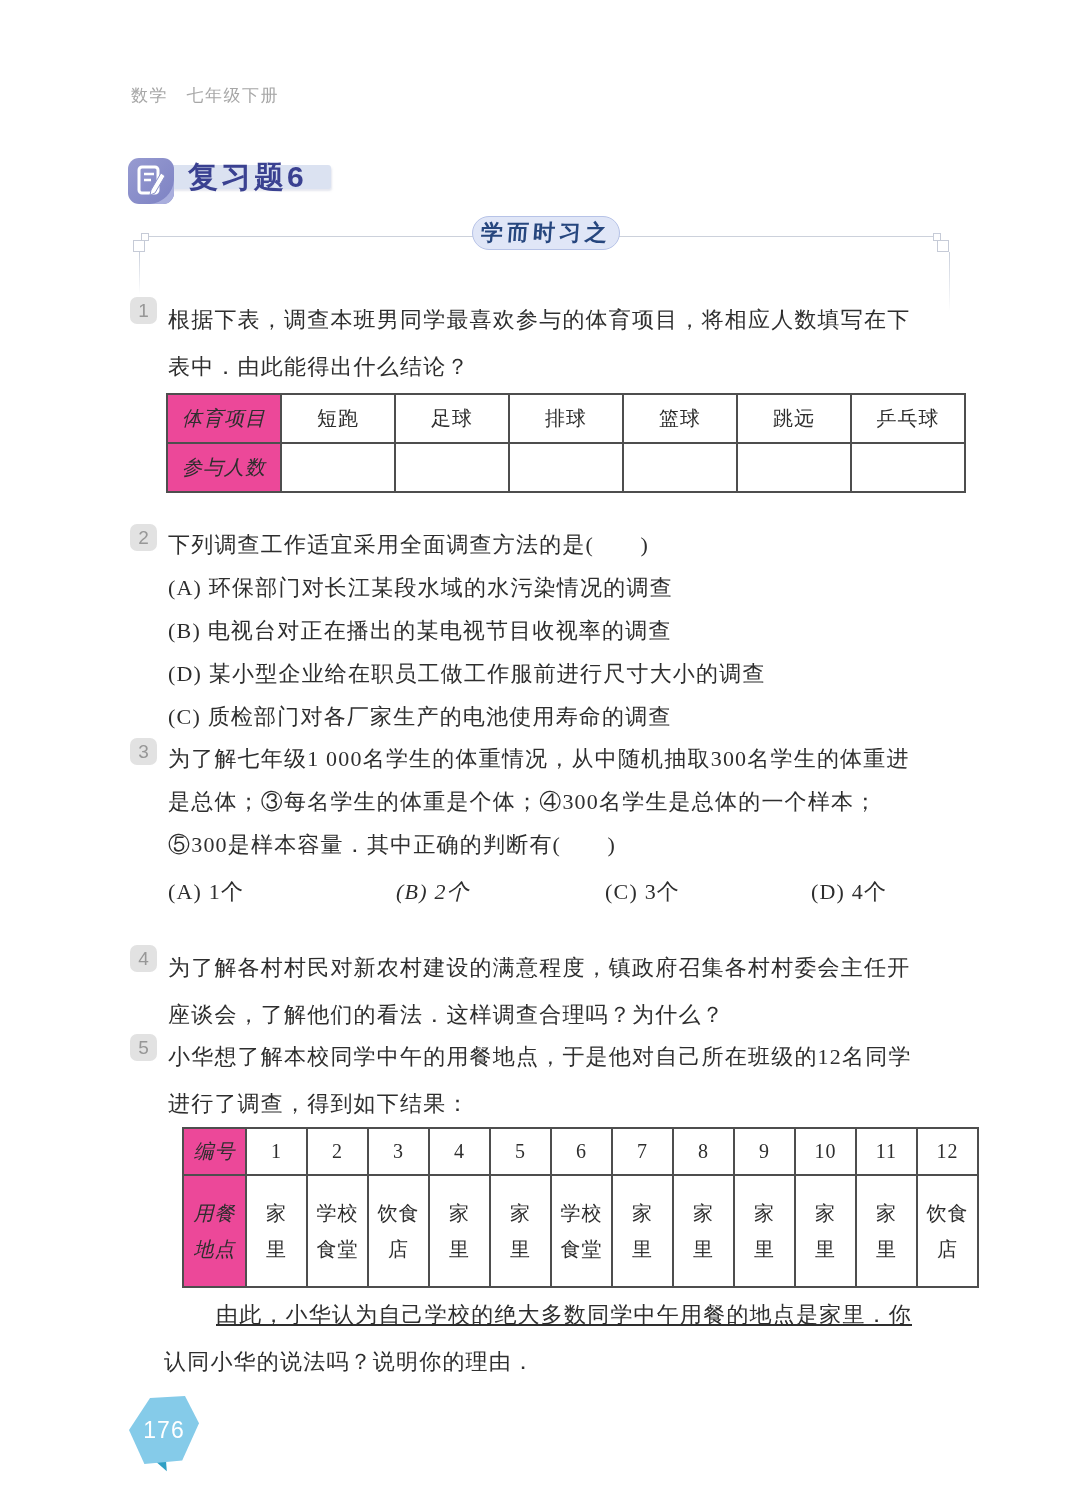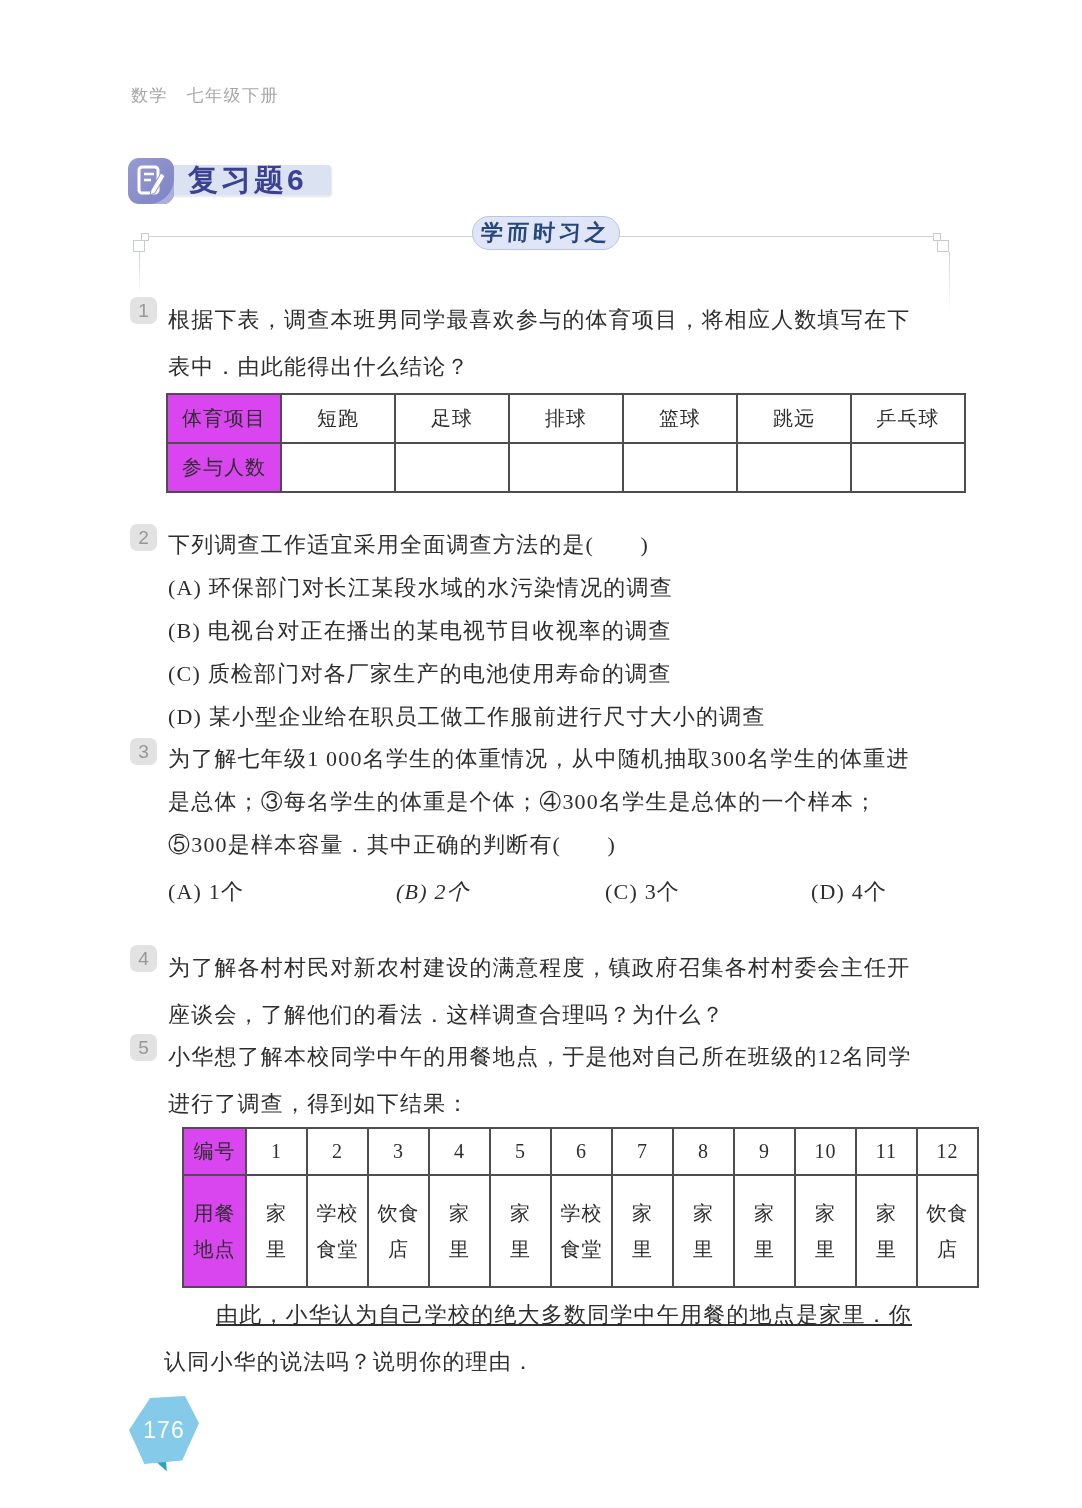--- a/index.html
+++ b/index.html
@@ -11,21 +11,21 @@
   }
   
   .running-head {
     position:absolute; left:131px; top:84px;
     font-size:17px; color:#a7a7a7; letter-spacing:1.5px;
     font-family:"Liberation Sans","DejaVu Sans",sans-serif;
   }
   
   .title-block { position:absolute; left:128px; top:158px; height:48px; }
   .title-band {
-    position:absolute; left:22px; top:7px; height:30px;
+    position:absolute; left:22px; top:7px; height:24px;
     background:#dbe2f1; border-radius:3px;
     padding:0 24px 0 38px; display:flex; align-items:center;
     box-shadow:1px 2px 2px rgba(150,160,190,.25);
   }
   .title-band span {
     font-family:"Liberation Sans","DejaVu Sans",sans-serif;
     font-size:30px; font-weight:bold; color:#3a4191; letter-spacing:3px;
     white-space:nowrap;
   }
   .title-icon { position:absolute; left:0; top:0; width:46px; height:46px; z-index:2; }
@@ -52,21 +52,21 @@
   }
   .tline { font-size:22px; letter-spacing:1.2px; line-height:47px; white-space:nowrap; color:#2e2e2e; }
   .tline-tight { line-height:43px; }
   .opt-row { display:flex; margin-top:4px; }
   .opt-row .opt { font-size:22px; letter-spacing:1.2px; line-height:43px; white-space:nowrap; }
   .opt-a { width:228px; } .opt-b { width:209px;font-style:italic; } .opt-c { width:206px; }
   
   table { border-collapse:collapse; table-layout:fixed; position:absolute; background:#fff; }
   td { border:2px solid #4e4e4e; text-align:center; vertical-align:middle;
        font-size:20px; letter-spacing:1px; color:#2e2e2e; }
-  td.lbl { background:#d946ef; }
+  td.lbl { background:#ec4899;font-style:italic; }
   .t1 { left:166px; top:393px; width:798px; }
   .t1 td { height:49px; }
   .t2 { left:182px; top:1127px; width:797px; }
   .t2 .r1 td { height:47px; }
   .t2 .r2 td { height:112px; }
   .t2 .two-line div { line-height:36px; }
   
   .closing { position:absolute; left:164px; top:1291px; }
   .closing .tline:first-child { text-indent:52px;text-decoration:underline; }
   
@@ -169,22 +169,22 @@
       <td></td>
     </tr>
   </tbody>
     </table>
 
   <div class="problem" style="top:523px;">
     <div class="problem-badge">2</div>
     <div class="tline tline-tight">下列调查工作适宜采用全面调查方法的是(　　)</div>
     <div class="tline tline-tight">(A) 环保部门对长江某段水域的水污染情况的调查</div>
     <div class="tline tline-tight">(B) 电视台对正在播出的某电视节目收视率的调查</div>
+    <div class="tline tline-tight">(D) 某小型企业给在职员工做工作服前进行尺寸大小的调查</div>
     <div class="tline tline-tight">(C) 质检部门对各厂家生产的电池使用寿命的调查</div>
-    <div class="tline tline-tight">(D) 某小型企业给在职员工做工作服前进行尺寸大小的调查</div>
   </div>
 
   <div class="problem" style="top:737px;">
     <div class="problem-badge">3</div>
     <div class="tline tline-tight">为了解七年级1 000名学生的体重情况，从中随机抽取300名学生的体重进</div>
     <div class="tline tline-tight">是总体；③每名学生的体重是个体；④300名学生是总体的一个样本；</div>
     <div class="tline tline-tight">⑤300是样本容量．其中正确的判断有(　　)</div>
     <div class="opt-row">
       <div class="opt opt-a">(A) 1个</div>
       <div class="opt opt-b">(B) 2个</div>

